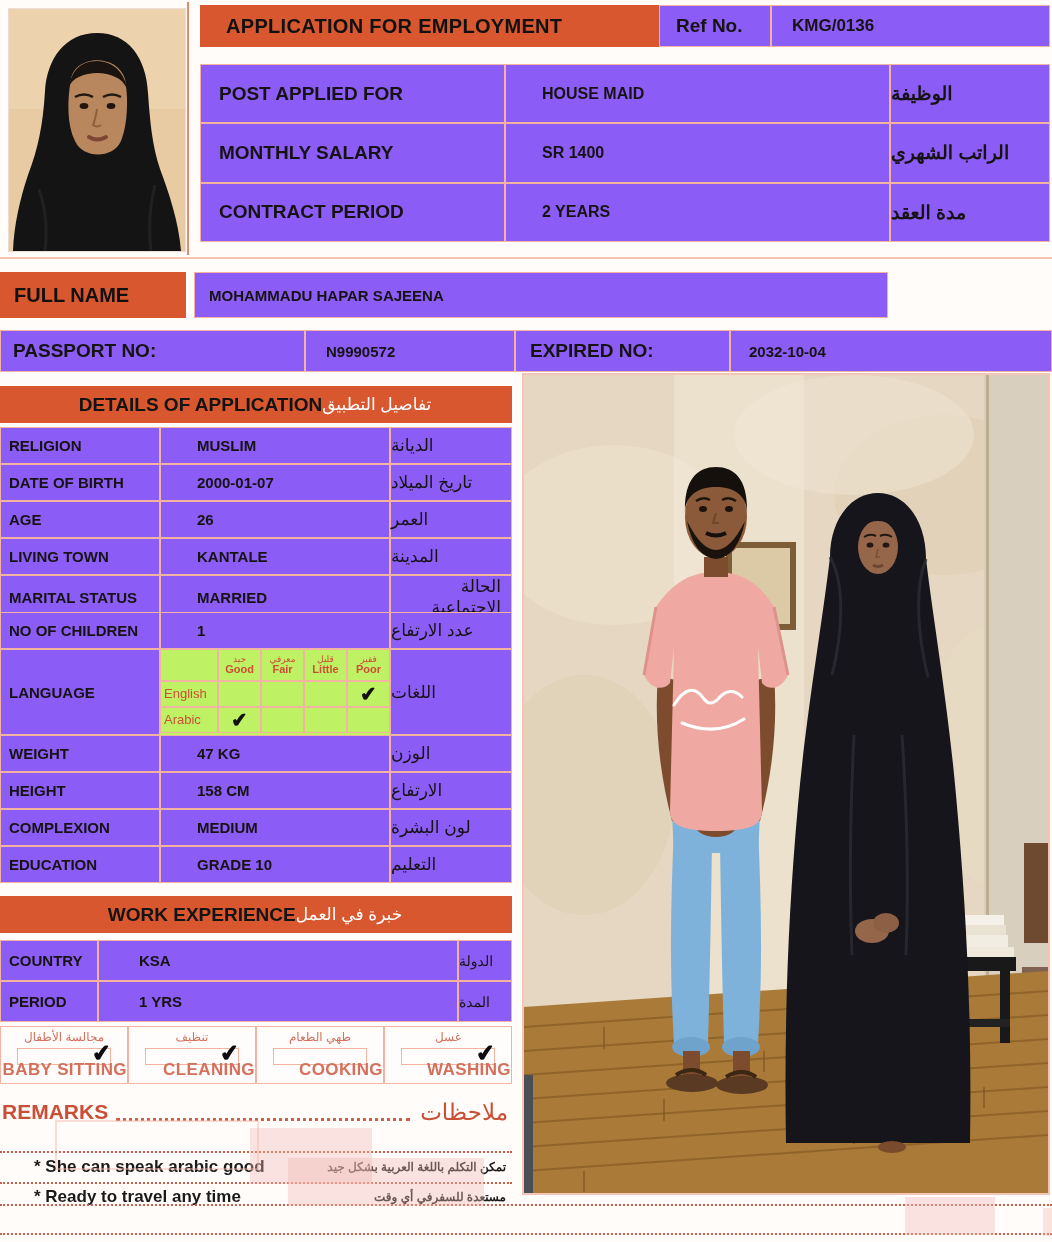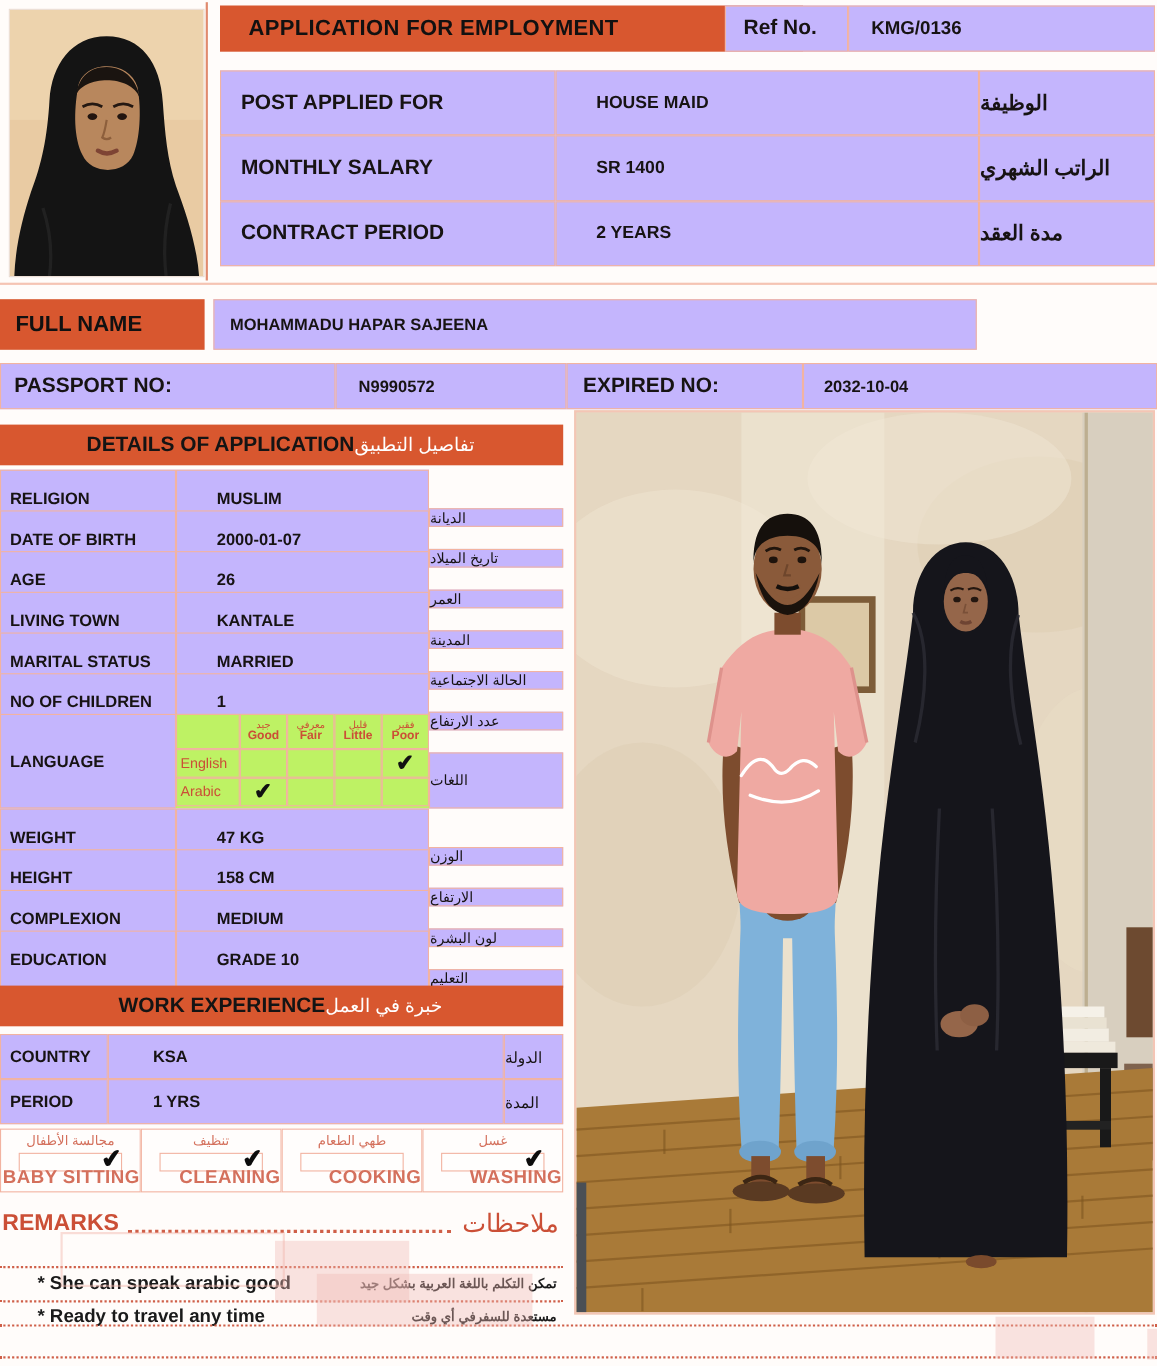--- a/index.html
+++ b/index.html
@@ -8,21 +8,21 @@
     --red:#cb4f36;
     --pinktext:#d4705c;
     --ink:#171313;
   }
   html,body{margin:0;padding:0;background:#ffffff;}
   .page{
     position:relative;width:1052px;height:1242px;overflow:hidden;
     background:#fffcfa;font-family:"Liberation Sans",sans-serif;color:var(--ink);
   }
   .abs{position:absolute;box-sizing:border-box;}
-  .cell{border:1px solid var(--border);display:flex;align-items:center;box-sizing:border-box;background:#c4b5fd;}
+  .cell{border:1px solid var(--border);display:flex;align-items:center;box-sizing:border-box;background:#8b5cf6;}
   .orange{background:var(--orange);}
   .arabic{direction:rtl;}
 
   
   .portrait{left:8px;top:8px;width:178px;height:244px;border:1px solid #eadcd2;}
   .portrait svg{display:block;}
   .vline-photo{left:187px;top:2px;width:2px;height:253px;background:#e08a6e;}
   .hr-top{left:0;top:257px;width:1052px;height:2px;background:#f5c4b3;}
 
   .hdr-title{left:200px;top:5px;width:530px;height:42px;padding-left:26px;
@@ -55,21 +55,21 @@
   .sec-hdr .en{font-size:19px;font-weight:bold;color:#141414;}
   .sec-hdr .ar{font-size:17px;color:#ffffff;}
   .details-hdr{left:0;top:386px;}
   .work-hdr{left:0;top:896px;}
 
   
   .details-table{left:0;top:427px;width:512px;}
   .d-row{display:grid;grid-template-columns:160px 230px 122px;height:37px;}
   .d-label{padding-left:8px;font-size:15px;font-weight:bold;}
   .d-value{padding-left:36px;font-size:15px;font-weight:bold;}
-  .d-ar{justify-content:flex-end;padding-right:10px;font-size:13px;margin-top:35px;}
+  .d-ar{justify-content:flex-end;padding-right:10px;font-size:17px;}
 
   
   .lang-row{display:grid;grid-template-columns:160px 230px 122px;height:86px;}
   .lang-nest{display:grid;grid-template-columns:58px 43px 43px 43px 43px;
     grid-template-rows:32px 26px 26px;border:0;padding:0;background:#bef264;}
   .ln-cell{border:1px solid var(--border);display:flex;align-items:center;justify-content:center;
     box-sizing:border-box;flex-direction:column;line-height:1.05;}
   .ln-hdr .a{font-size:9px;color:var(--red);}
   .ln-hdr .e{font-size:11px;font-weight:bold;color:var(--red);}
   .ln-lang{font-size:13px;font-weight:normal;color:var(--red);justify-content:flex-start;

